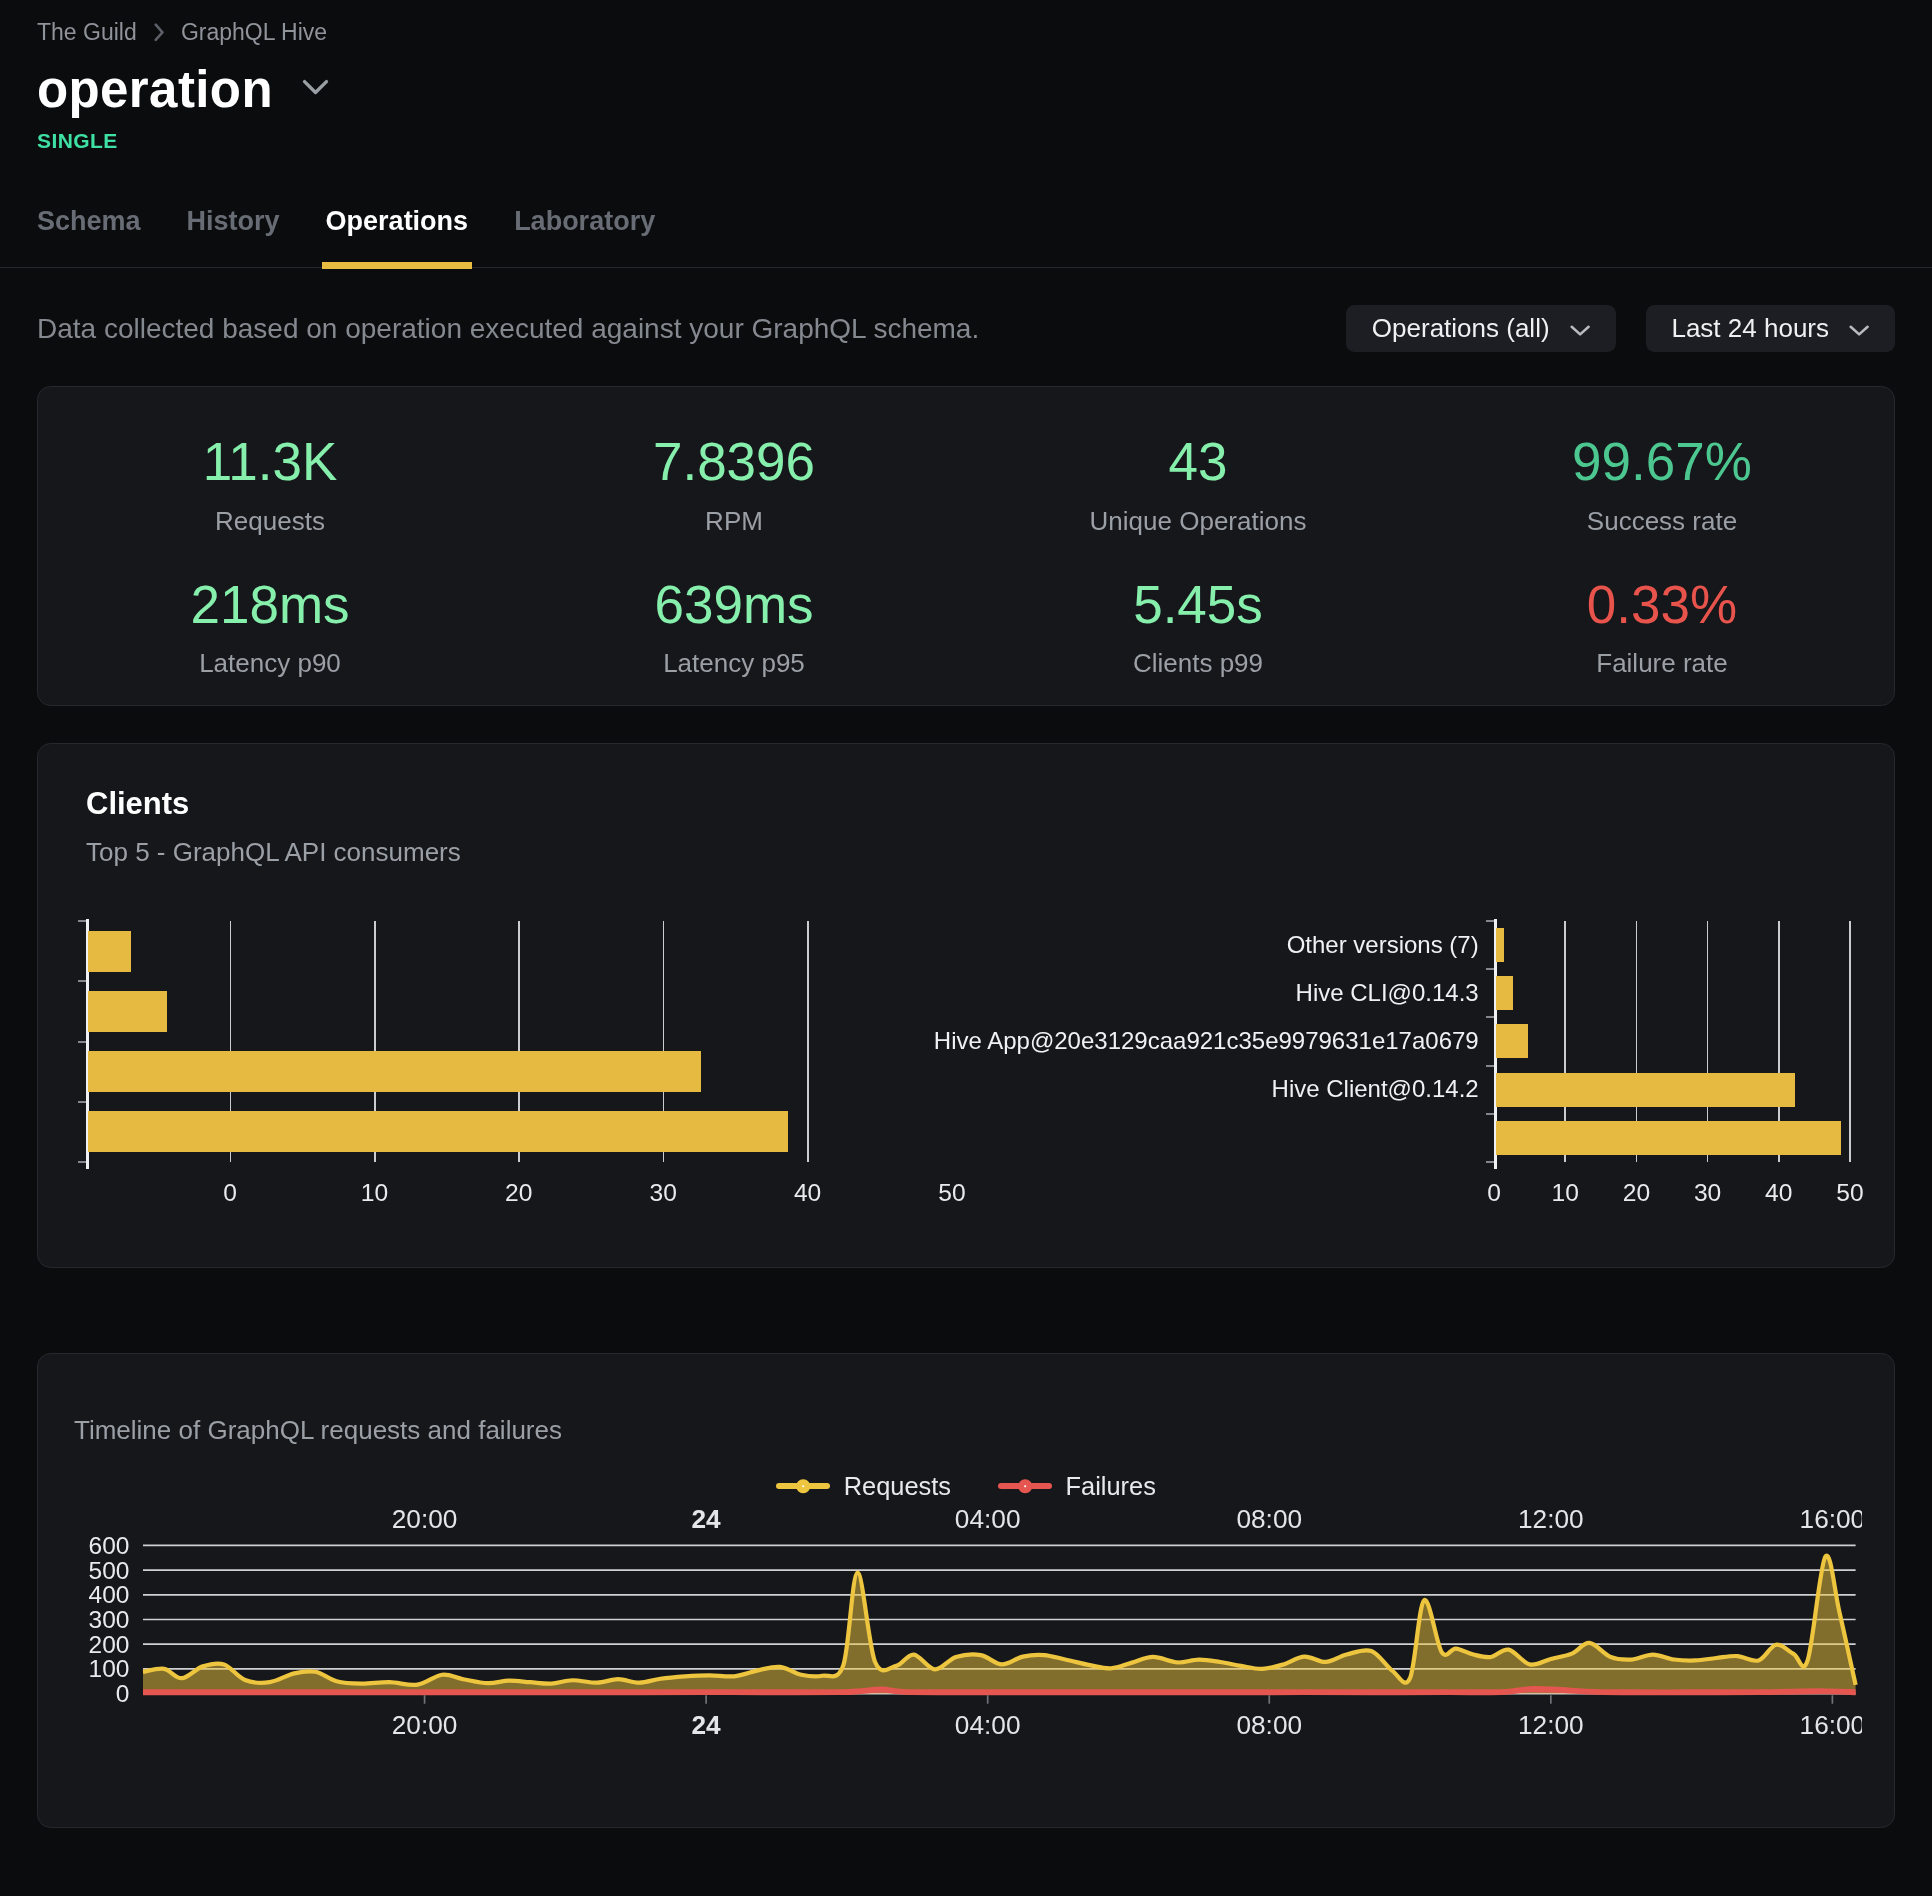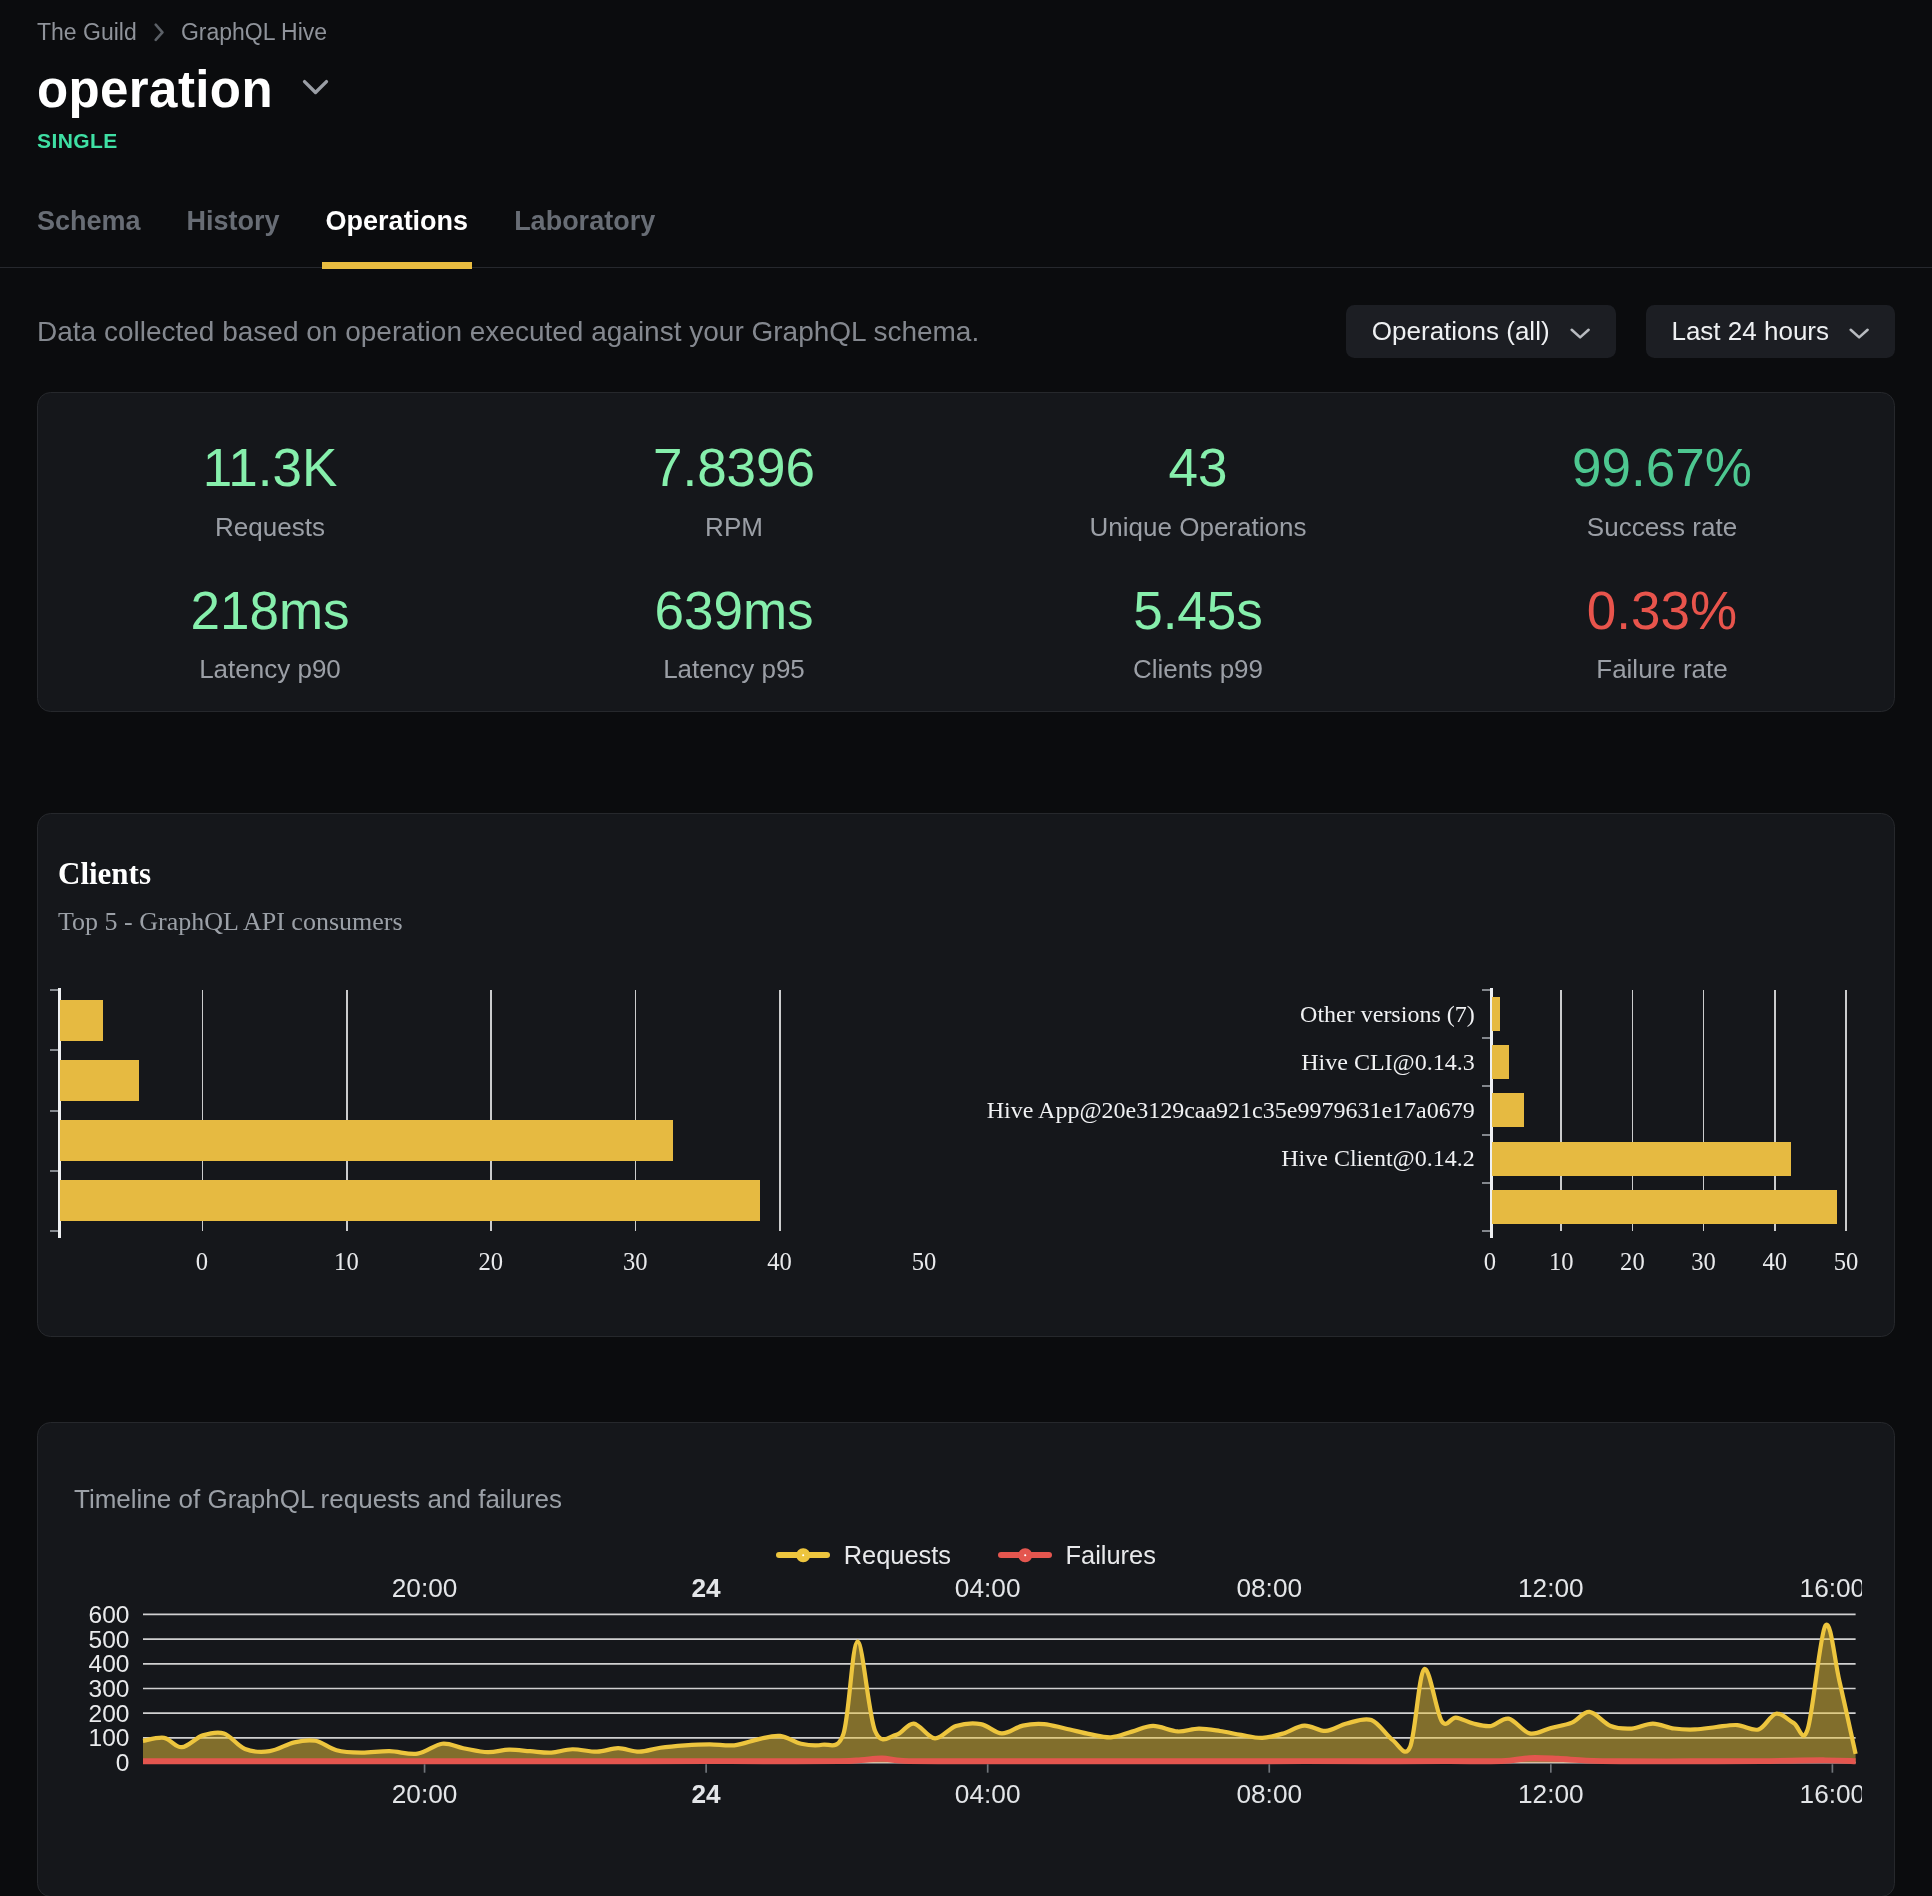--- a/index.html
+++ b/index.html
@@ -18,29 +18,29 @@
   .badge { margin-top:10.2px; font-size:21px; font-weight:700; letter-spacing:0.4px; color:var(--badge-green,#3fe0a4); }
   
   .tabs { margin-top:53px; display:flex; gap:46px; padding:0 37px; border-bottom:1.7px solid #26282d; }
   .tab { font-size:27px; font-weight:700; color:#686d75; padding-bottom:30.5px; position:relative; cursor:pointer; }
   .tab.active { color:#ffffff; }
   .tab.active::after { content:""; position:absolute; left:-3.4px; right:-3.4px; bottom:-1.7px; height:6.8px; background:var(--accent,#e8bc40); }
   
   .toolbar { margin:37px 37px 0; display:flex; align-items:center; justify-content:space-between; }
   .toolbar-desc { font-size:28px; color:#84888f; }
   .filters { display:flex; gap:30.5px; }
-  .filter-btn { background:#1c1e23; border-radius:8.5px; height:53px; padding:0 25.4px; display:flex; align-items:center; gap:20.3px; font-size:26px; color:#eef0f2; cursor:pointer; white-space:nowrap; }
+  .filter-btn { background:#1c1e23; border-radius:8.5px; height:47px; padding:0 25.4px; display:flex; align-items:center; gap:20.3px; font-size:26px; color:#eef0f2; cursor:pointer; white-space:nowrap; }
   
   .panel { background:#15171b; border:1.7px solid #26282c; border-radius:13.6px; }
   .stats-panel { margin:34px 37px 0; padding:44px 0 25.4px; display:grid; grid-template-columns:repeat(4,1fr); row-gap:37px; }
   .stat { text-align:center; }
   .stat-value { font-size:53px; font-weight:400; color:#86efac; }
   .stat-label { margin-top:13.6px; font-size:26px; color:#9b9fa6; }
   
-  .clients-panel { margin:101px 37px 0; padding:42px 20px 54px;font-family:Liberation Serif, serif; }
+  .clients-panel { margin:37px 37px 0; padding:42px 48px 54px; }
   .panel-title { font-size:31px; font-weight:700; color:#ffffff; }
   .panel-subtitle { margin-top:15.3px; font-size:26px; color:#9ba0a7; }
   .clients-charts { margin-top:53px; display:flex; align-items:flex-end; }
   .bc-body { display:flex; }
   .bc-labels { display:flex; flex-direction:column; }
   .bc-label { display:flex; align-items:center; justify-content:flex-end; padding-right:15.3px; font-size:24px; color:#f0f1f3; white-space:nowrap; }
   .bc-plot { position:relative; height:241px; }
   .bc-grid { position:absolute; top:0; bottom:0; width:1.7px; background:rgba(255,255,255,0.78); }
   .bc-axis { position:absolute; left:0; top:-1.7px; bottom:-6.8px; width:2.5px; background:#eef0f2; }
   .bc-tick { position:absolute; left:-8.5px; width:8.5px; height:1.7px; background:#84888e; }

